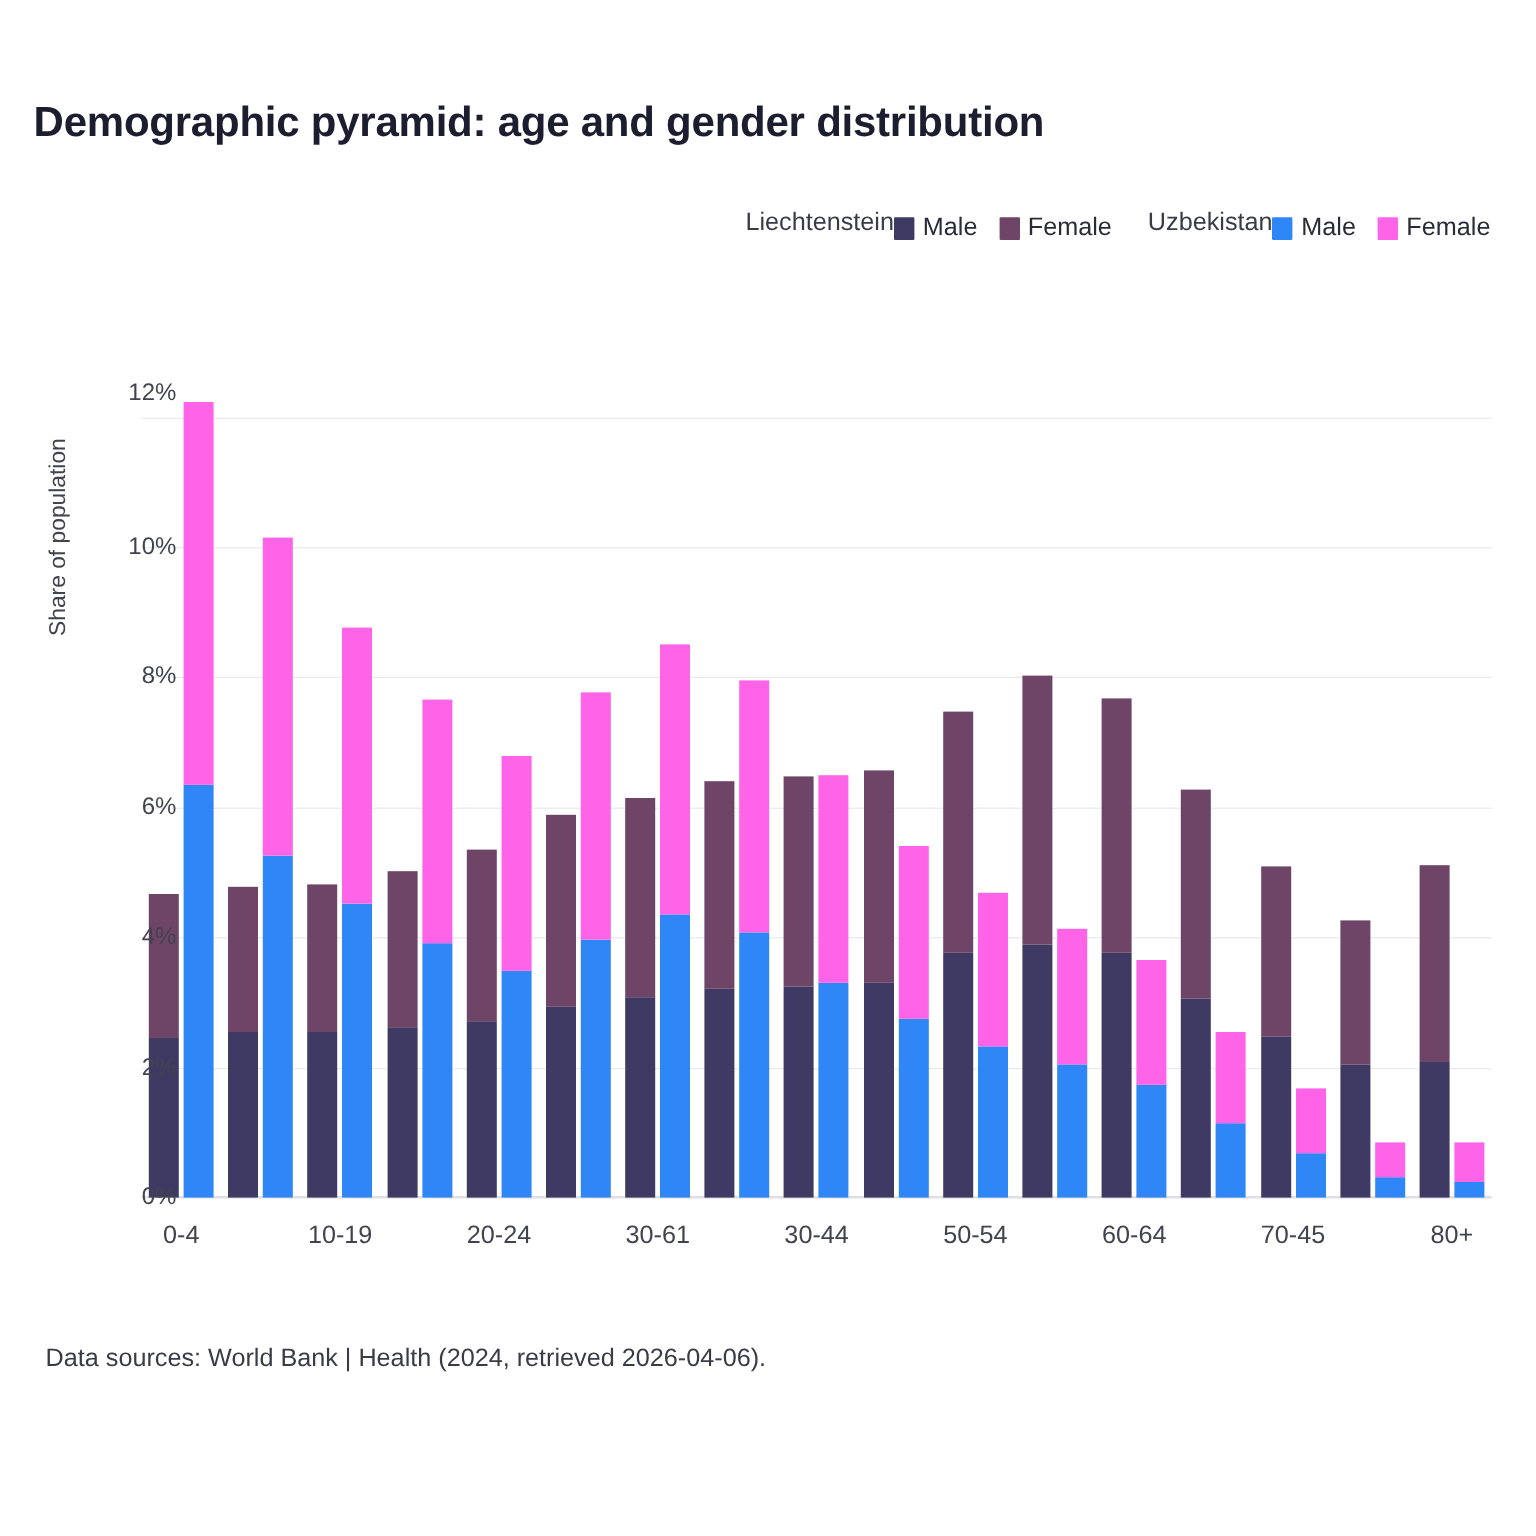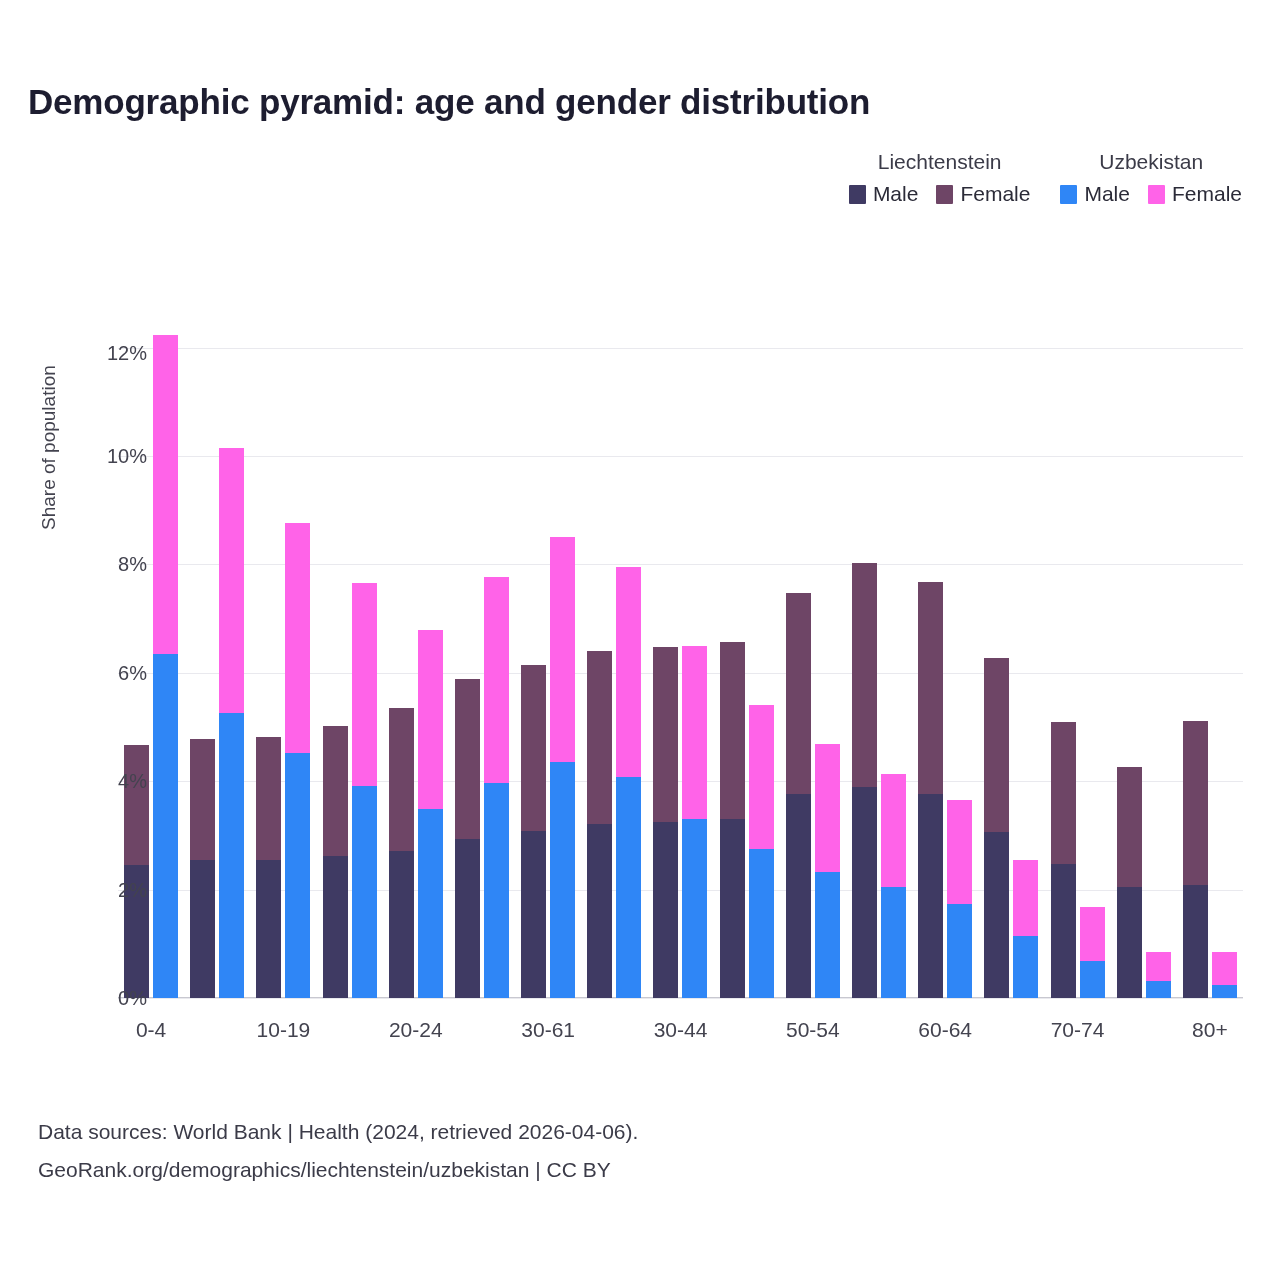--- a/index.html
+++ b/index.html
@@ -33,22 +33,22 @@
   .legend {
     position: absolute;
     right: 38px;
     top: 150px;
     display: flex;
     gap: 30px;
     align-items: flex-start;
   }
   .legend-group {
     display: flex;
-    flex-direction: column;
     align-items: center;
+    margin-top: 24px;
   }
   .legend-group-title {
     font-size: 21px;
     color: #3b3b48;
     margin-bottom: 8px;
   }
   .legend-items {
     display: flex;
     gap: 18px;
   }
@@ -369,29 +369,28 @@
     </div>
 
   <div class="xticks" id="xticks">
       <div class="xtick" style="left: 33.0882px;">0-4</div>
       <div class="xtick" style="left: 165.441px;">10-19</div>
       <div class="xtick" style="left: 297.794px;">20-24</div>
       <div class="xtick" style="left: 430.147px;">30-61</div>
       <div class="xtick" style="left: 562.5px;">30-44</div>
       <div class="xtick" style="left: 694.853px;">50-54</div>
       <div class="xtick" style="left: 827.206px;">60-64</div>
-      <div class="xtick" style="left: 959.559px;">70-74</div>
+      <div class="xtick" style="left: 959.559px;">70-45</div>
       <div class="xtick" style="left: 1091.91px;">80+</div>
     </div>
 
   <div class="footer">
     <div>Data sources: World Bank | Health (2024, retrieved 2026-04-06).</div>
-    <div>GeoRank.org/demographics/liechtenstein/uzbekistan | CC BY</div>
   </div>
 
 <div class="ytick" style="top: 998px;">0%</div>
     <div class="ytick" style="top: 889.587px;">2%</div>
     <div class="ytick" style="top: 781.175px;">4%</div>
     <div class="ytick" style="top: 672.762px;">6%</div>
     <div class="ytick" style="top: 564.349px;">8%</div>
     <div class="ytick" style="top: 455.937px;">10%</div>
-    <div class="ytick" style="top: 353px;">12%</div>
+    <div class="ytick" style="top: 328px;">12%</div>
   </div>
 
 </body></html>

